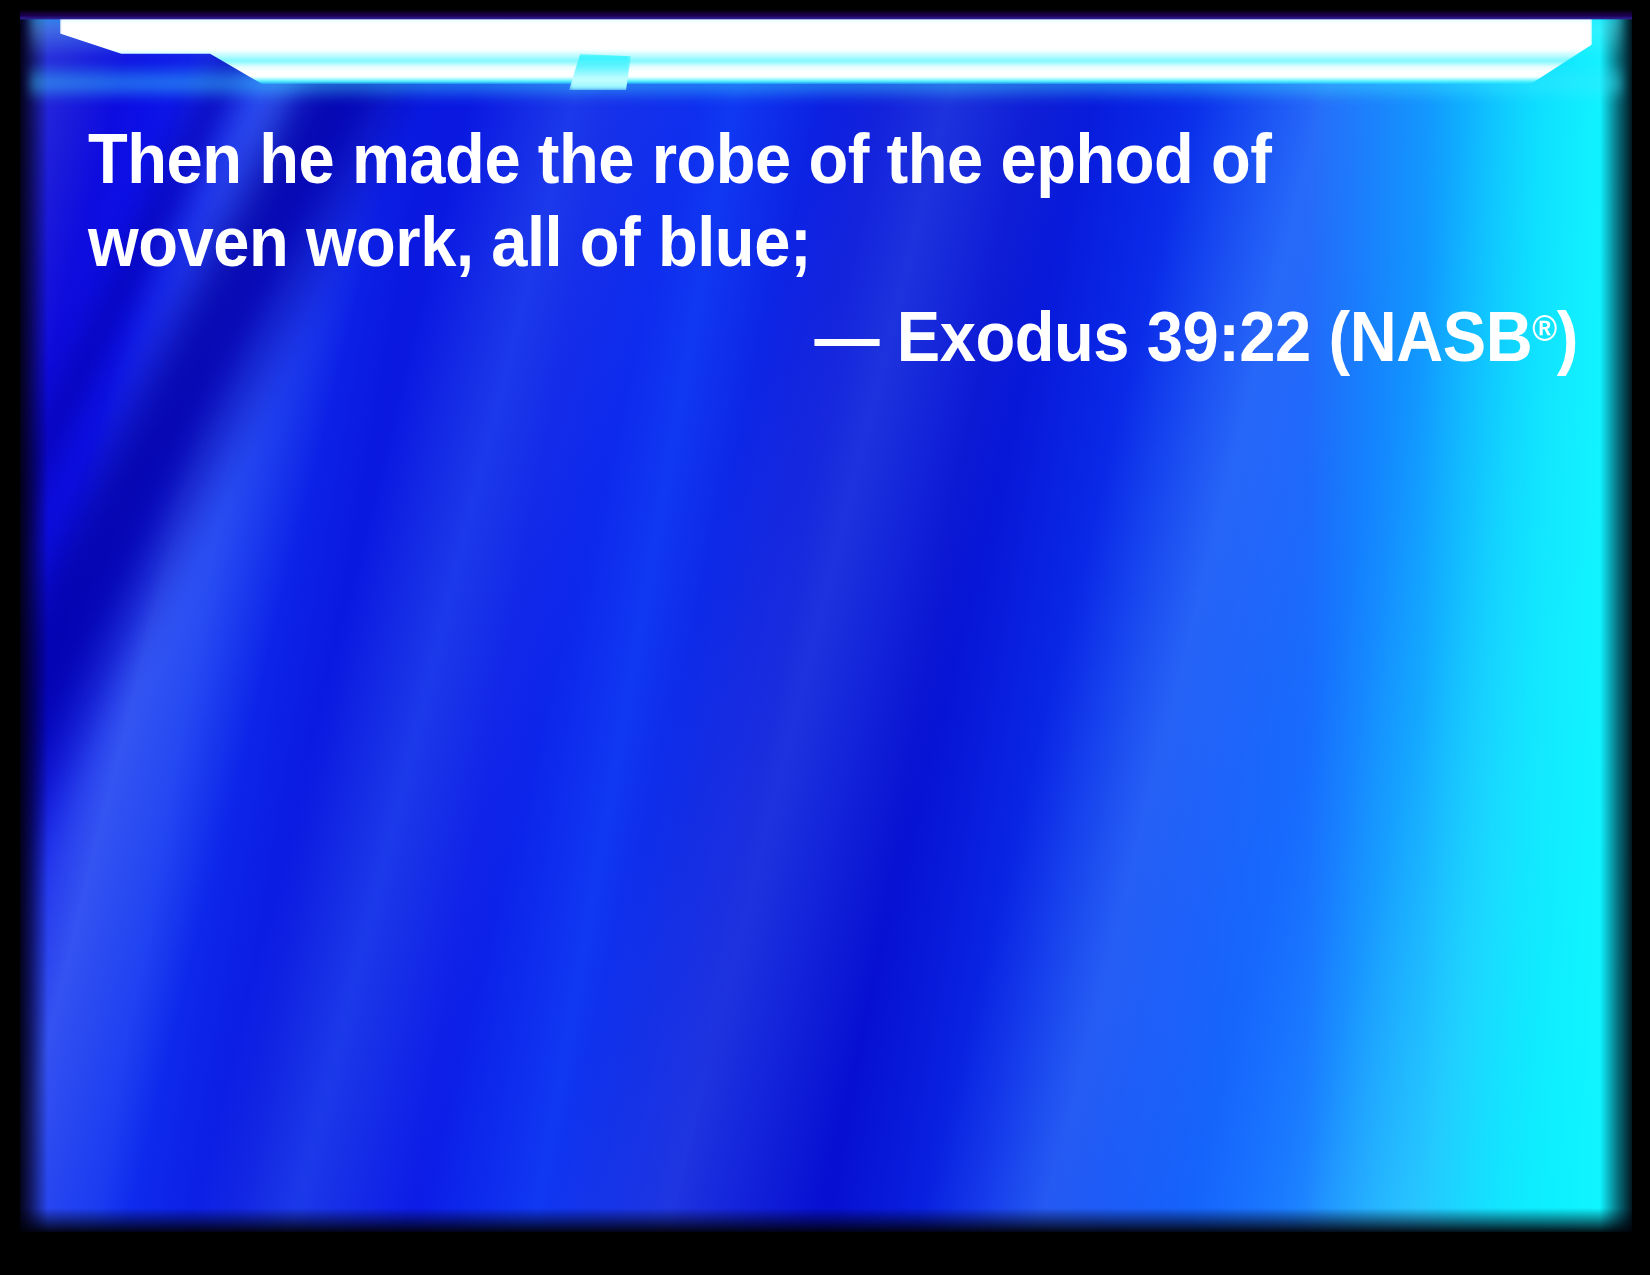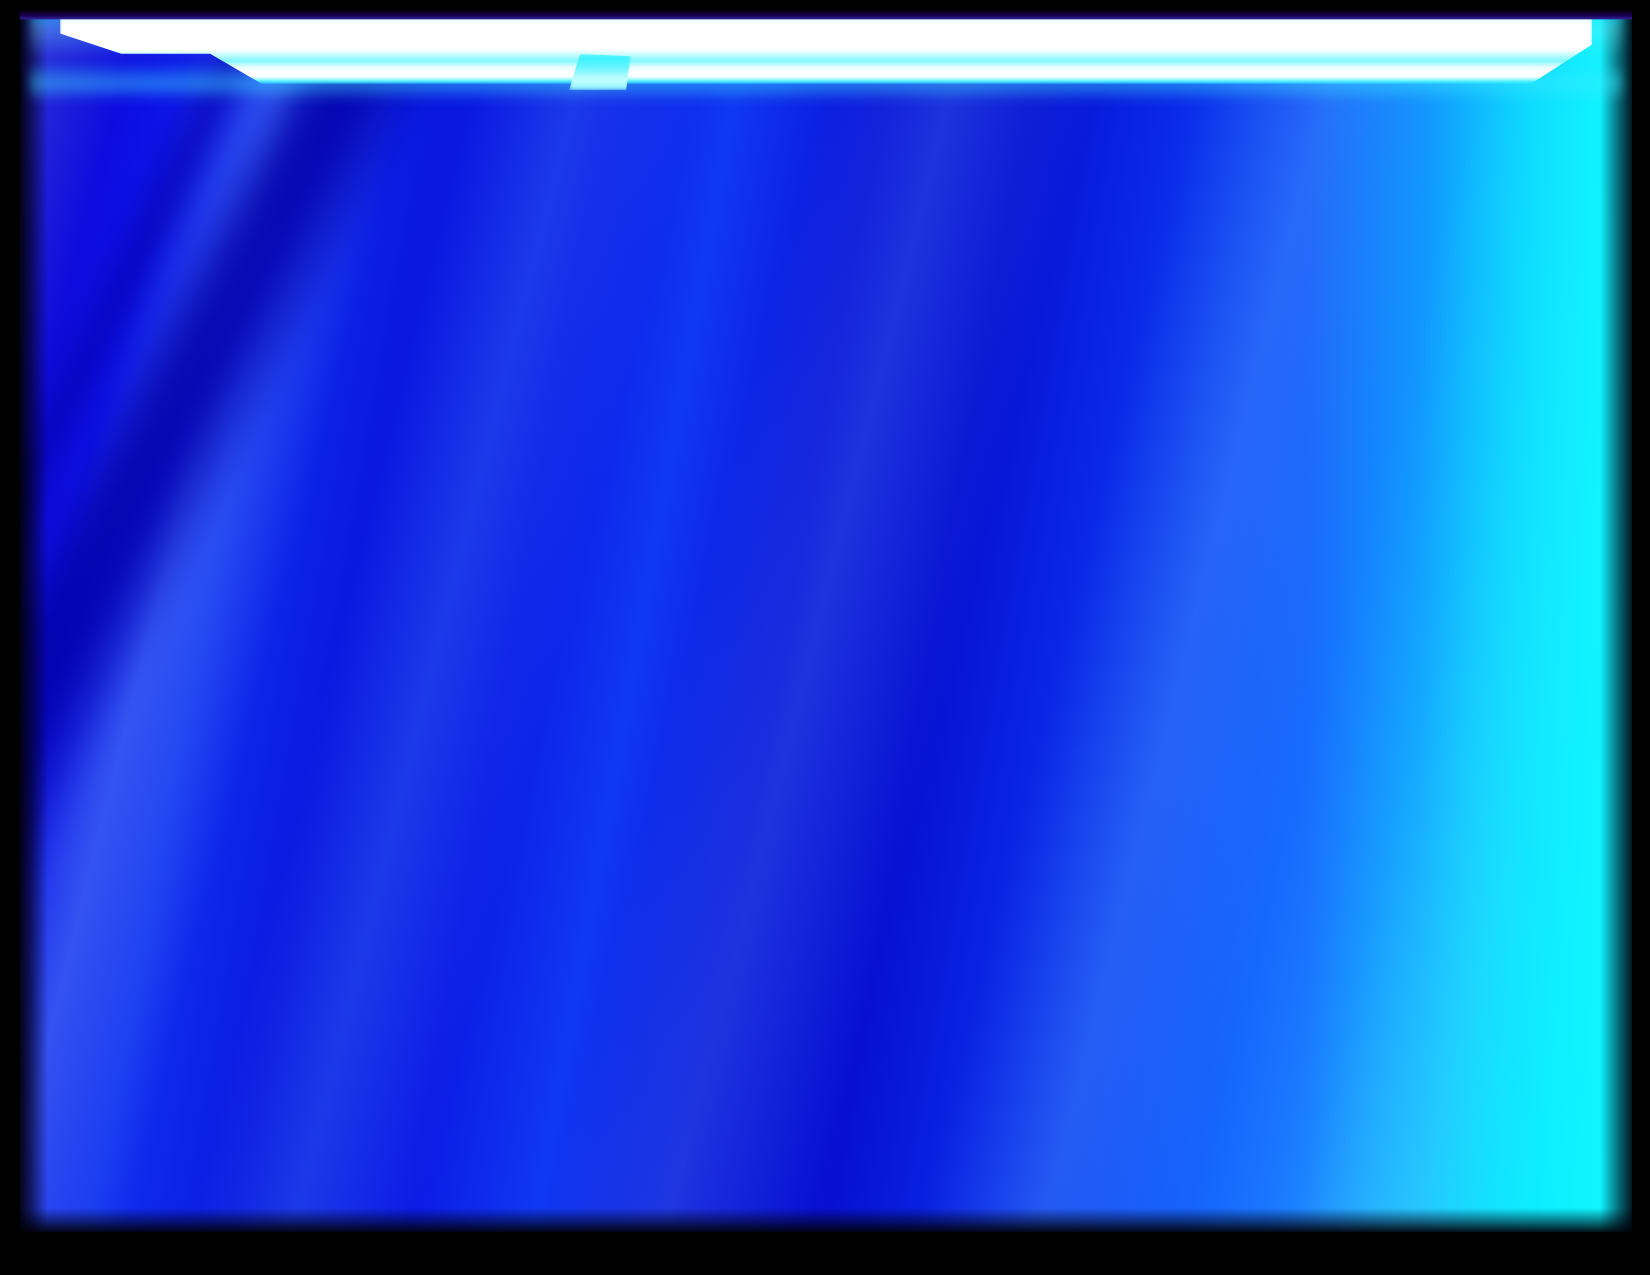--- a/index.html
+++ b/index.html
@@ -273,15 +273,20 @@
     <div class="bg-left-rim"></div>
     <div class="bg-bottom-rim"></div>
 
     <div class="tophi-wrap">
       <div class="tophi-glow"></div>
       <div class="tophi"></div>
       <div class="tophi-notch"></div>
       <div class="tophi-dark"></div>
     </div>
 
+    <div id="textblock">
+      <div class="vline">Then he made the robe of the ephod of</div>
+      <div class="vline">woven work, all of blue;</div>
+      <div class="vline attrib"><span>— Exodus 39:22 (NASB</span><span class="reg">®</span><span>)</span></div>
+    </div>
 
   </div>
 </div>
 
 </body></html>

